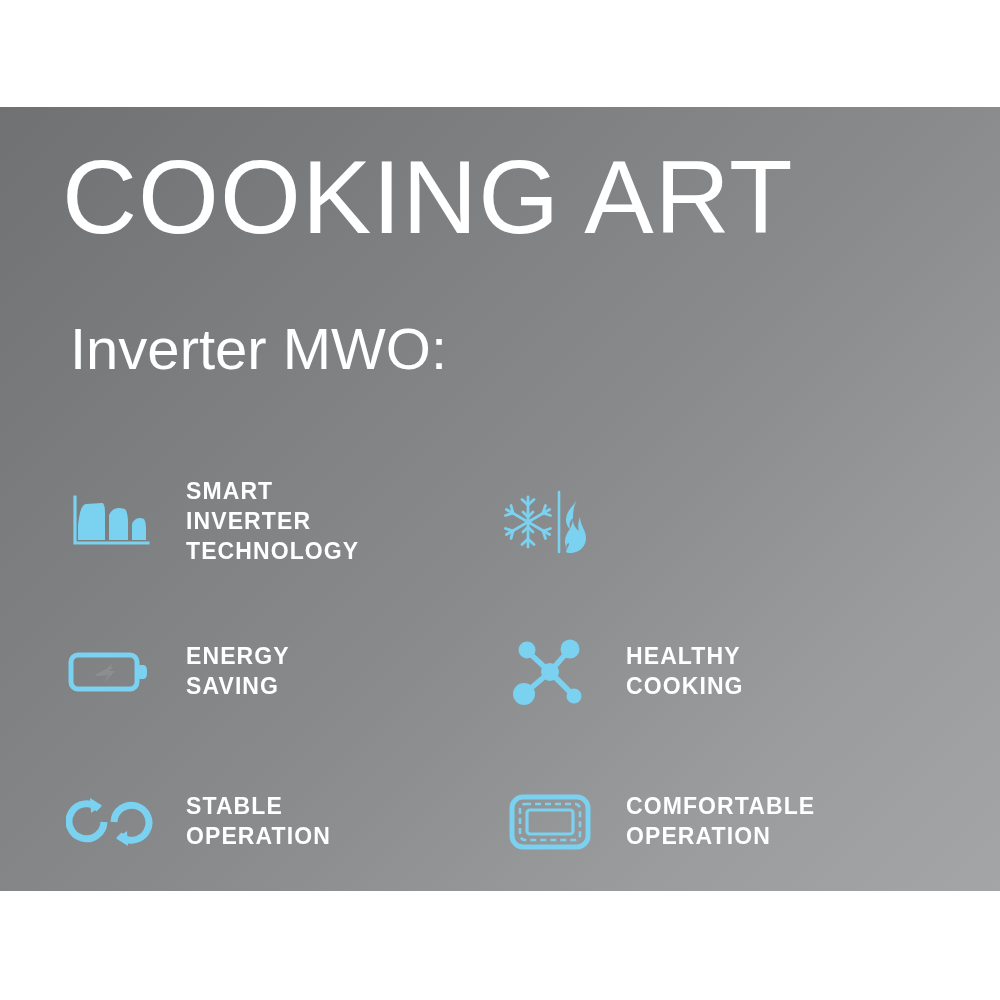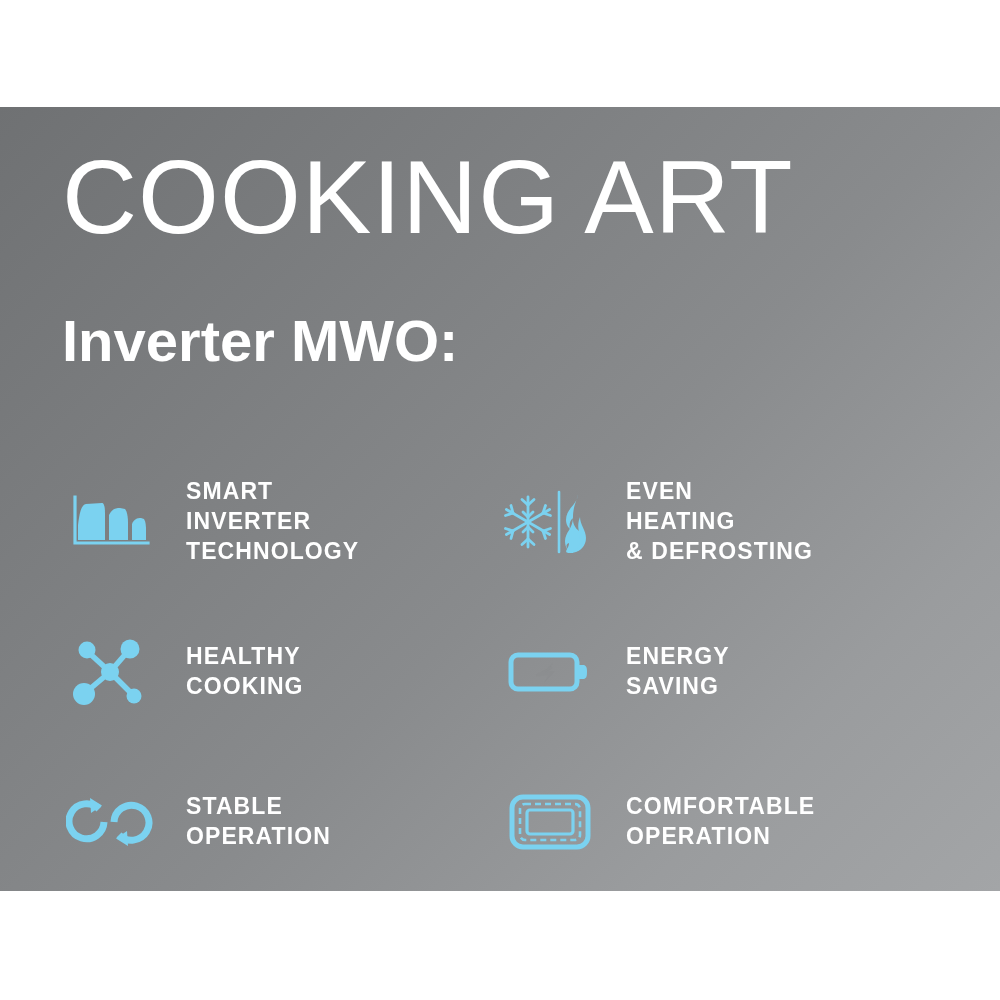--- a/index.html
+++ b/index.html
@@ -46,24 +46,24 @@
     font-weight: 400;
     font-size: 104px;
     line-height: 1.0;
     letter-spacing: 1px;
     white-space: nowrap;
   }
   .subtitle {
     position: absolute;
     left: 62px;
     top: 205px;
-    margin: 0;
+    margin: 8px;
     color: #ffffff;
     font-family: "Liberation Sans", sans-serif;
-    font-weight: 700;
+    font-weight: 400;
     font-size: 58px;
     line-height: 1.0;
     letter-spacing: 0px;
     white-space: nowrap;
   }
 
   
   .features {
     position: absolute;
     left: 45px;
@@ -155,23 +155,33 @@
               <line x1="11" y1="44" x2="3.5" y2="41.5"></line>
                 <line x1="11" y1="44" x2="9" y2="51.5"></line>
               <line x1="41" y1="26" x2="48.5" y2="28.5"></line>
                 <line x1="41" y1="26" x2="43.5" y2="18.5"></line>
             </g>
             <line x1="57" y1="5" x2="57" y2="65" stroke="#7BD2F0" stroke-width="2.6" stroke-linecap="round"></line>
             <path d="M76 6 C76 18, 64 21, 64 33 C64 39, 68 42, 68 42 C68 42, 66 35, 71 31 C71 31, 70 38, 76 43 C80 46.5, 82 50, 82 54 C82 62, 75 66, 68 66 C60 66, 67 62, 67 56 C61 58, 67 66, 72 66 C66 66, 63 60, 63 54 C63 45, 71 42, 71 30 C71 18, 76 12, 76 6 Z" fill="#7BD2F0"></path>
             <path d="M78 30 C78 38, 84 43, 84 51 C84 59, 78 65, 71 65 C76 62, 78 58, 78 53 C78 45, 74 40, 78 30 Z" fill="#7BD2F0"></path>
           </svg>
         </span>
-        <span class="feature-label">EVEN
-HEATING
-&amp; DEFROSTING</span>
+      </div>
+
+      <div class="feature">
+        <span class="feature-icon">
+          <svg width="86" height="56" viewBox="0 0 86 56" aria-hidden="true">
+            <rect x="4" y="11" width="66" height="34" rx="7" ry="7" fill="none" stroke="#7BD2F0" stroke-width="5"></rect>
+            <path d="M70 21 L76 21 C79 21, 80 23, 80 28 C80 33, 79 35, 76 35 L70 35 Z" fill="#7BD2F0"></path>
+            <path d="M46 18 L36 29 L42 29 L37 39 L48 27 L42 27 Z" fill="#8c8e90"></path>
+            <path d="M40 30 L30 31 L44 24" fill="none" stroke="#8c8e90" stroke-width="2.4" stroke-linecap="round" stroke-linejoin="round"></path>
+          </svg>
+        </span>
+        <span class="feature-label">ENERGY
+SAVING</span>
       </div>
 
       <div class="feature">
         <span class="feature-icon">
           <svg width="78" height="70" viewBox="0 0 78 70" aria-hidden="true">
             <g stroke="#7BD2F0" stroke-width="5.5" stroke-linecap="round">
               <line x1="39" y1="35" x2="16" y2="14"></line>
               <line x1="39" y1="35" x2="58" y2="13"></line>
               <line x1="39" y1="35" x2="14" y2="56"></line>
               <line x1="39" y1="35" x2="62" y2="58"></line>
@@ -182,33 +192,20 @@
             <circle cx="13" cy="57" r="11" fill="#7BD2F0"></circle>
             <circle cx="63" cy="59" r="7.5" fill="#7BD2F0"></circle>
           </svg>
         </span>
         <span class="feature-label">HEALTHY
 COOKING</span>
       </div>
 
       <div class="feature">
         <span class="feature-icon">
-          <svg width="86" height="56" viewBox="0 0 86 56" aria-hidden="true">
-            <rect x="4" y="11" width="66" height="34" rx="7" ry="7" fill="none" stroke="#7BD2F0" stroke-width="5"></rect>
-            <path d="M70 21 L76 21 C79 21, 80 23, 80 28 C80 33, 79 35, 76 35 L70 35 Z" fill="#7BD2F0"></path>
-            <path d="M46 18 L36 29 L42 29 L37 39 L48 27 L42 27 Z" fill="#8c8e90"></path>
-            <path d="M40 30 L30 31 L44 24" fill="none" stroke="#8c8e90" stroke-width="2.4" stroke-linecap="round" stroke-linejoin="round"></path>
-          </svg>
-        </span>
-        <span class="feature-label">ENERGY
-SAVING</span>
-      </div>
-
-      <div class="feature">
-        <span class="feature-icon">
           <svg width="88" height="58" viewBox="0 0 88 58" aria-hidden="true">
             <path d="M33 16 A17.5 17.5 0 1 0 38 29" fill="none" stroke="#7BD2F0" stroke-width="7" stroke-linecap="butt"></path>
             <path d="M24 5 L36 12.5 L25 20 Z" fill="#7BD2F0"></path>
             <path d="M53 42 A17.5 17.5 0 1 0 48 29" fill="none" stroke="#7BD2F0" stroke-width="7" stroke-linecap="butt"></path>
             <path d="M62 53 L50 45.5 L61 38 Z" fill="#7BD2F0"></path>
           </svg>
         </span>
         <span class="feature-label">STABLE
 OPERATION</span>
       </div>

